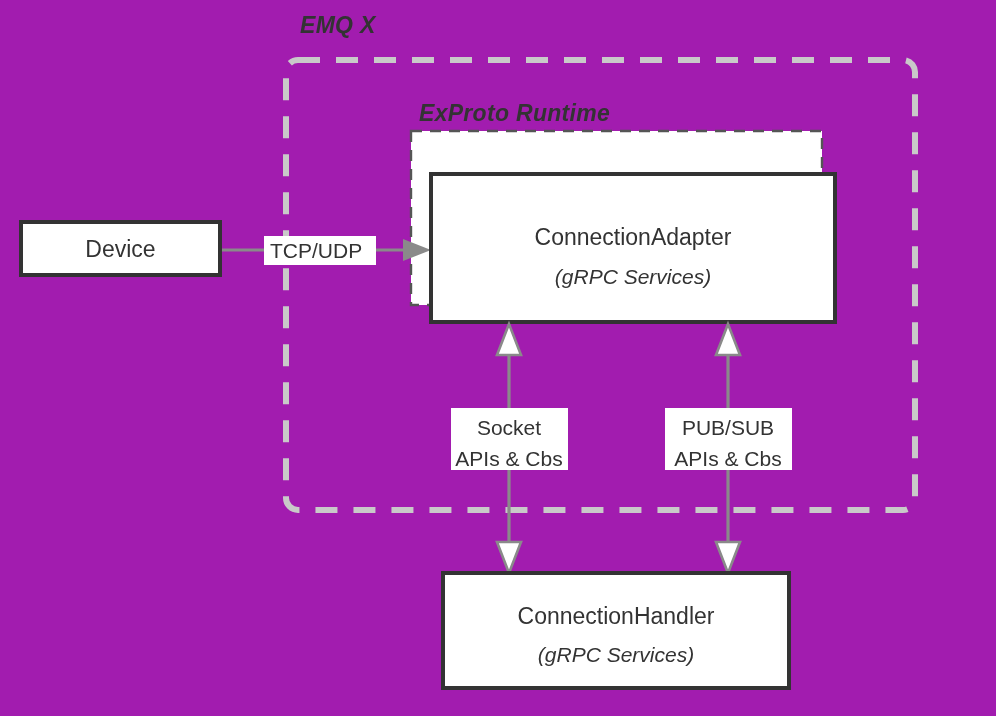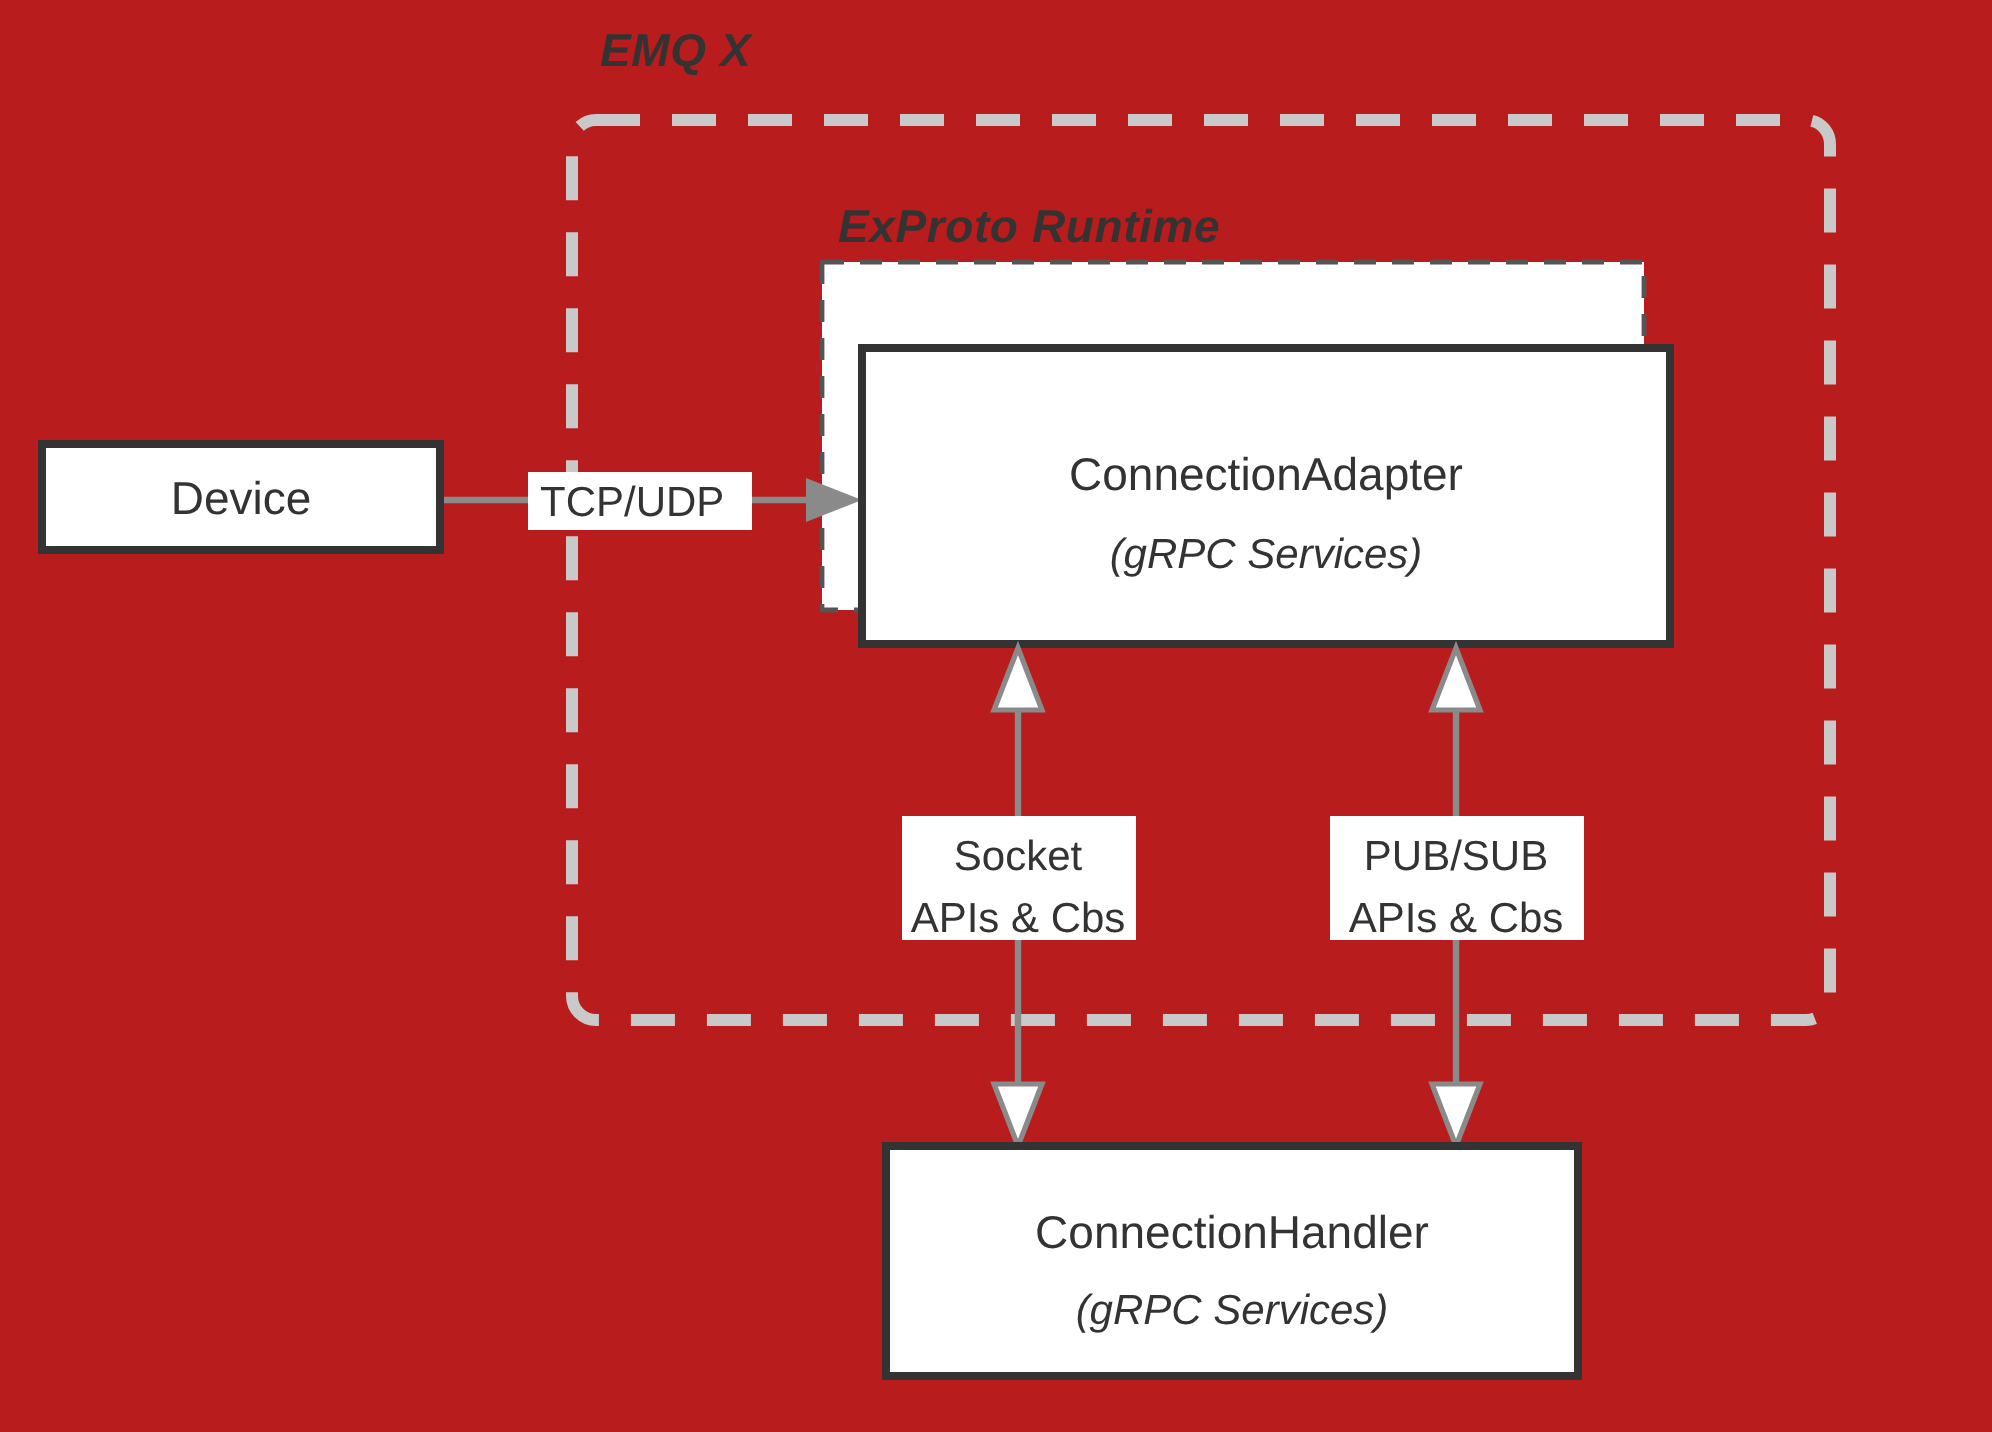--- a/index.html
+++ b/index.html
@@ -10,21 +10,21 @@
   body {
     width: 996px;
     height: 716px;
     font-family: "Liberation Sans", sans-serif;
     overflow: hidden;
   }
   #diagram-root {
     position: relative;
     width: 996px;
     height: 716px;
-    background: #b91c1c;
+    background: #a21caf;
   }
   svg.canvas {
     position: absolute;
     top: 0;
     left: 0;
     width: 996px;
     height: 716px;
   }
   text {
     fill: #333333;

